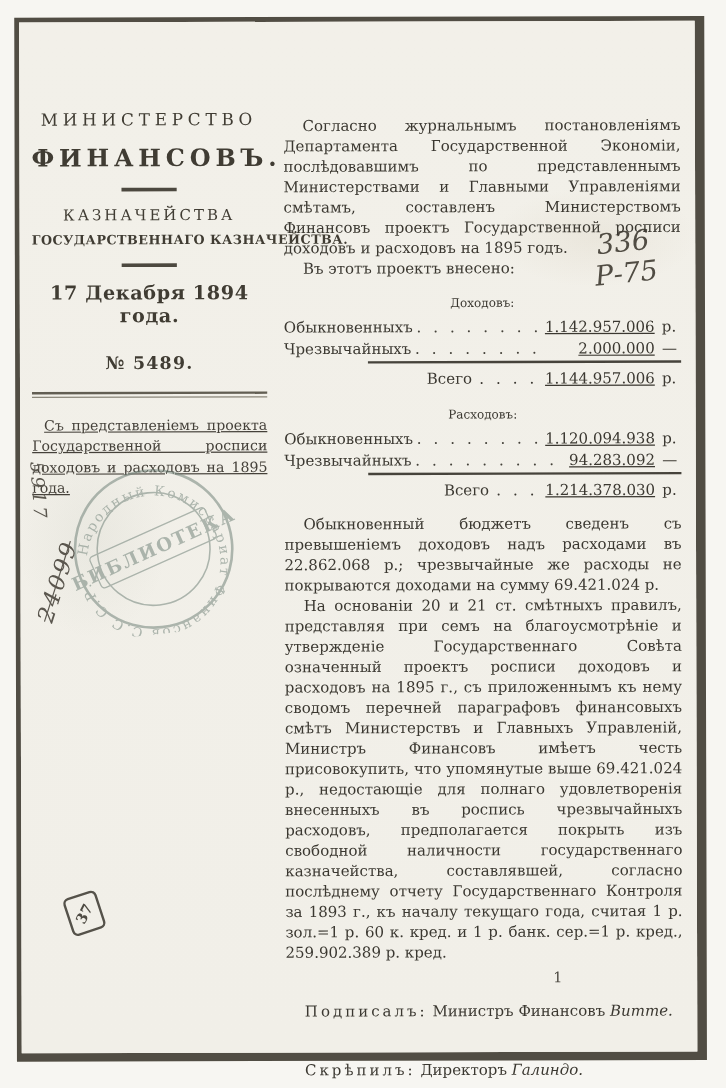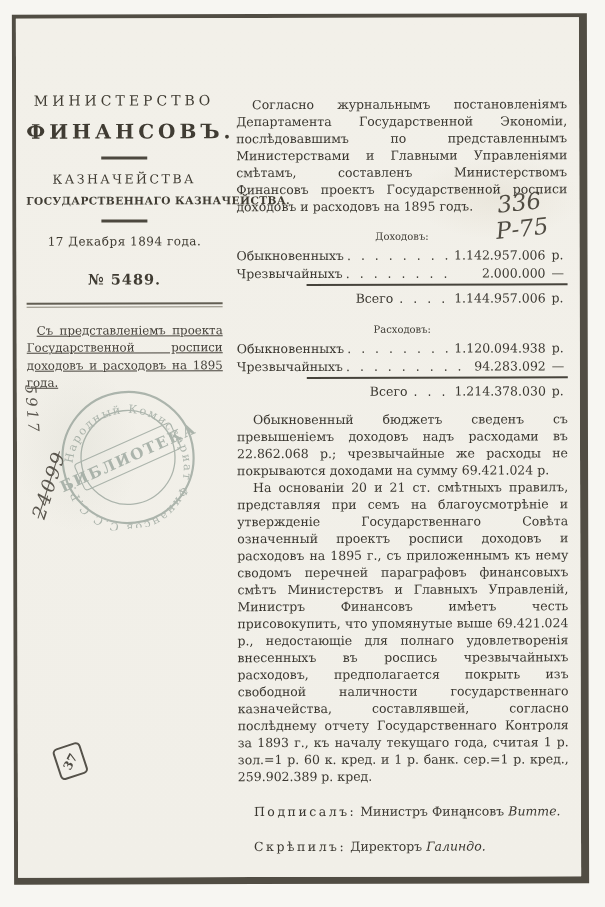--- a/index.html
+++ b/index.html
@@ -29,21 +29,21 @@
   
   .leftcol{
     position:absolute;left:10px;top:74px;width:196px;text-align:center;
     color:#403c33;
   }
   .min1{font-size:14px;letter-spacing:4px;}
   .min2{font-size:20px;font-weight:bold;letter-spacing:4px;margin-top:11px;}
   .smallrule{width:46px;height:3px;background:#4c483f;margin:13px auto 12px auto;}
   .dep1{font-size:12.5px;letter-spacing:2.5px;}
   .dep2{font-size:10.6px;font-weight:bold;letter-spacing:0.4px;margin-top:8px;white-space:nowrap;}
-  .docdate{font-size:12px;margin-top:3px;letter-spacing:0.5px;}
+  .docdate{font-size:16px;margin-top:3px;letter-spacing:0.5px;font-weight:bold;}
   .docnum{font-size:14.5px;font-weight:bold;letter-spacing:1px;margin-top:22px;}
   .bigrule{
     margin-top:15px;height:2px;
     border-top:2px solid #625e53;border-bottom:1px solid #8a867a;
   }
   .subject{
     margin-top:15px;font-size:11.8px;line-height:1.48;text-align:justify;
     text-indent:10px;color:#45413a;text-decoration:underline;
   }
 
@@ -81,29 +81,29 @@
   
   .rightcol{
     position:absolute;left:220px;top:78px;width:331px;
     font-size:12.5px;line-height:17px;text-align:justify;
   }
   .para{text-indent:16px;margin:0;}
   .lead-in{text-indent:16px;margin:0;}
   .sec-head{text-align:center;margin-top:13px;margin-bottom:2px;font-size:10px;}
   .amt-row{display:flex;align-items:baseline;line-height:18px;white-space:nowrap;}
   .amt-leader{flex:1;overflow:hidden;letter-spacing:3px;padding:0 5px 0 3px;color:#45423a;}
-  .amt-value{text-align:center;}
+  .amt-value{text-align:center;text-decoration:underline;}
   .amt-unit{display:inline-block;min-width:16px;text-align:left;margin-left:6px;}
   .sum-rule{
     margin-left:70px;height:1px;margin-top:1px;margin-bottom:3px;
     border-top:2px solid #46433b;
   }
   .total-row{display:flex;justify-content:flex-end;align-items:baseline;line-height:18px;white-space:nowrap;}
   .total-leader{letter-spacing:3px;padding:0 6px;} .spacer10{height:10px;}
-  .sig{margin-top:18px;text-indent:16px;text-align:left;}
+  .sig{margin-top:32px;text-indent:16px;text-align:left;}
   .sig2{}
   .sp-label{letter-spacing:2.5px;}
   .it{font-style:italic;}
   .pagenum{position:absolute;left:443px;top:790px;font-size:12px;color:#4a473f;}
 </style>
 </head>
 <body>
 
 <div class="frame">
   <div class="paper">
@@ -139,20 +139,21 @@
     <div class="hand hw-class">
       <div>336</div>
       <div>Р-75</div>
     </div>
     <div class="corner-stamp">
       <span>37</span>
     </div>
 
     <div class="rightcol">
       <p class="para">Согласно журнальнымъ постановленіямъ Департамента Государственной Экономіи, послѣдовавшимъ по представленнымъ Министерствами и Главными Управленіями смѣтамъ, составленъ Министерствомъ Финансовъ проектъ Государственной росписи доходовъ и расходовъ на 1895 годъ.</p>
+      <p class="lead-in">Въ этотъ проектъ внесено:</p>
 
       <div class="sec-head">Доходовъ:</div>
       <div class="amt-row">
         <span>Обыкновенныхъ</span>
         <span class="amt-leader">. . . . . . . . .</span>
         <span class="amt-value">1.142.957.006</span>
         <span class="amt-unit">р.</span>
       </div>
       <div class="amt-row">
         <span>Чрезвычайныхъ</span>

